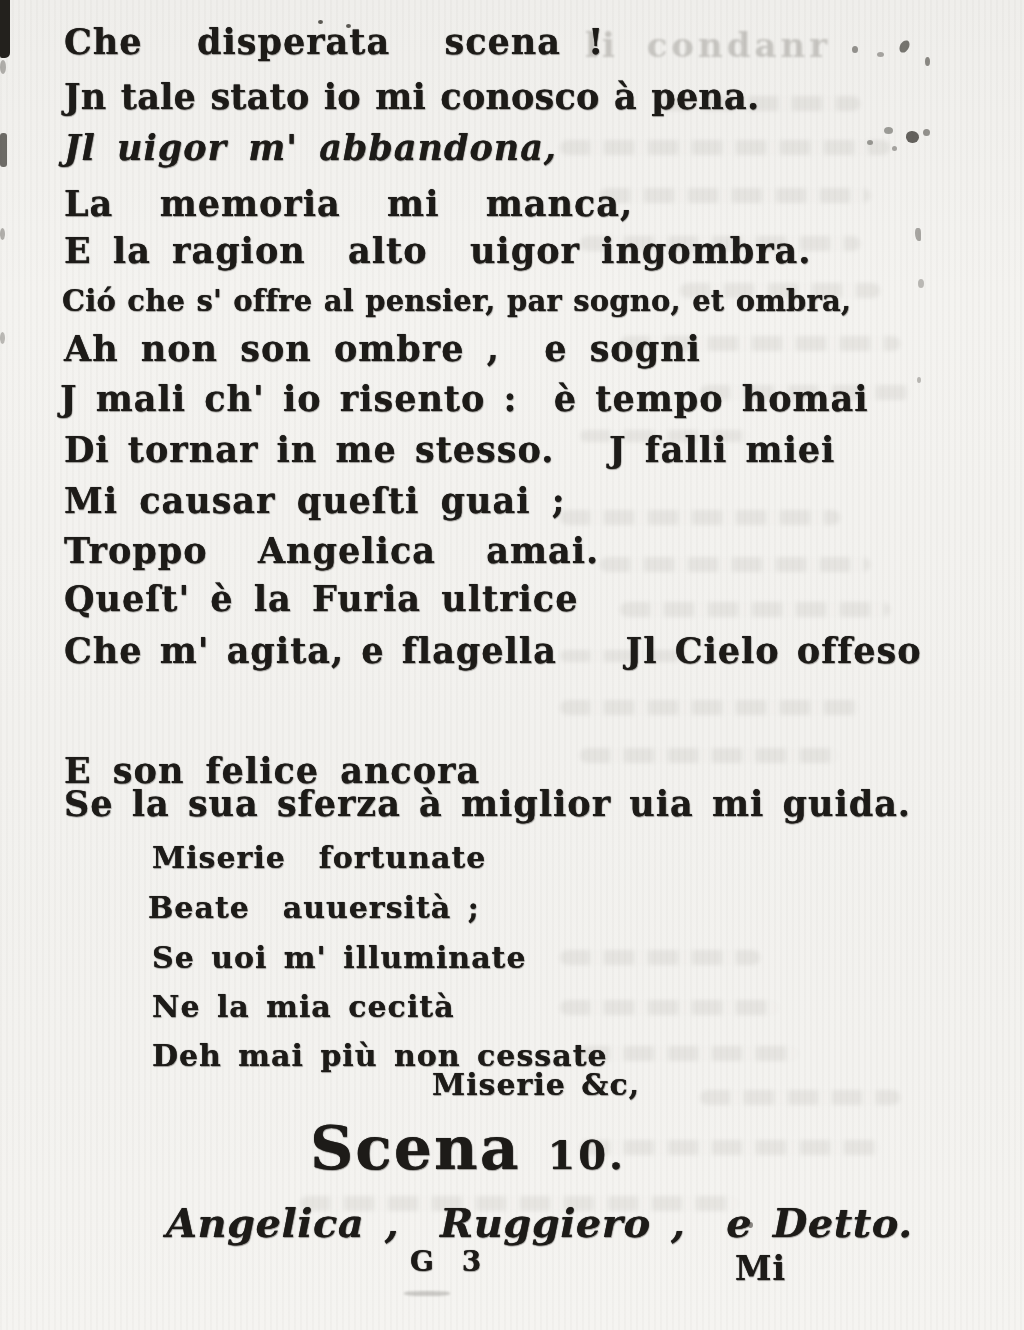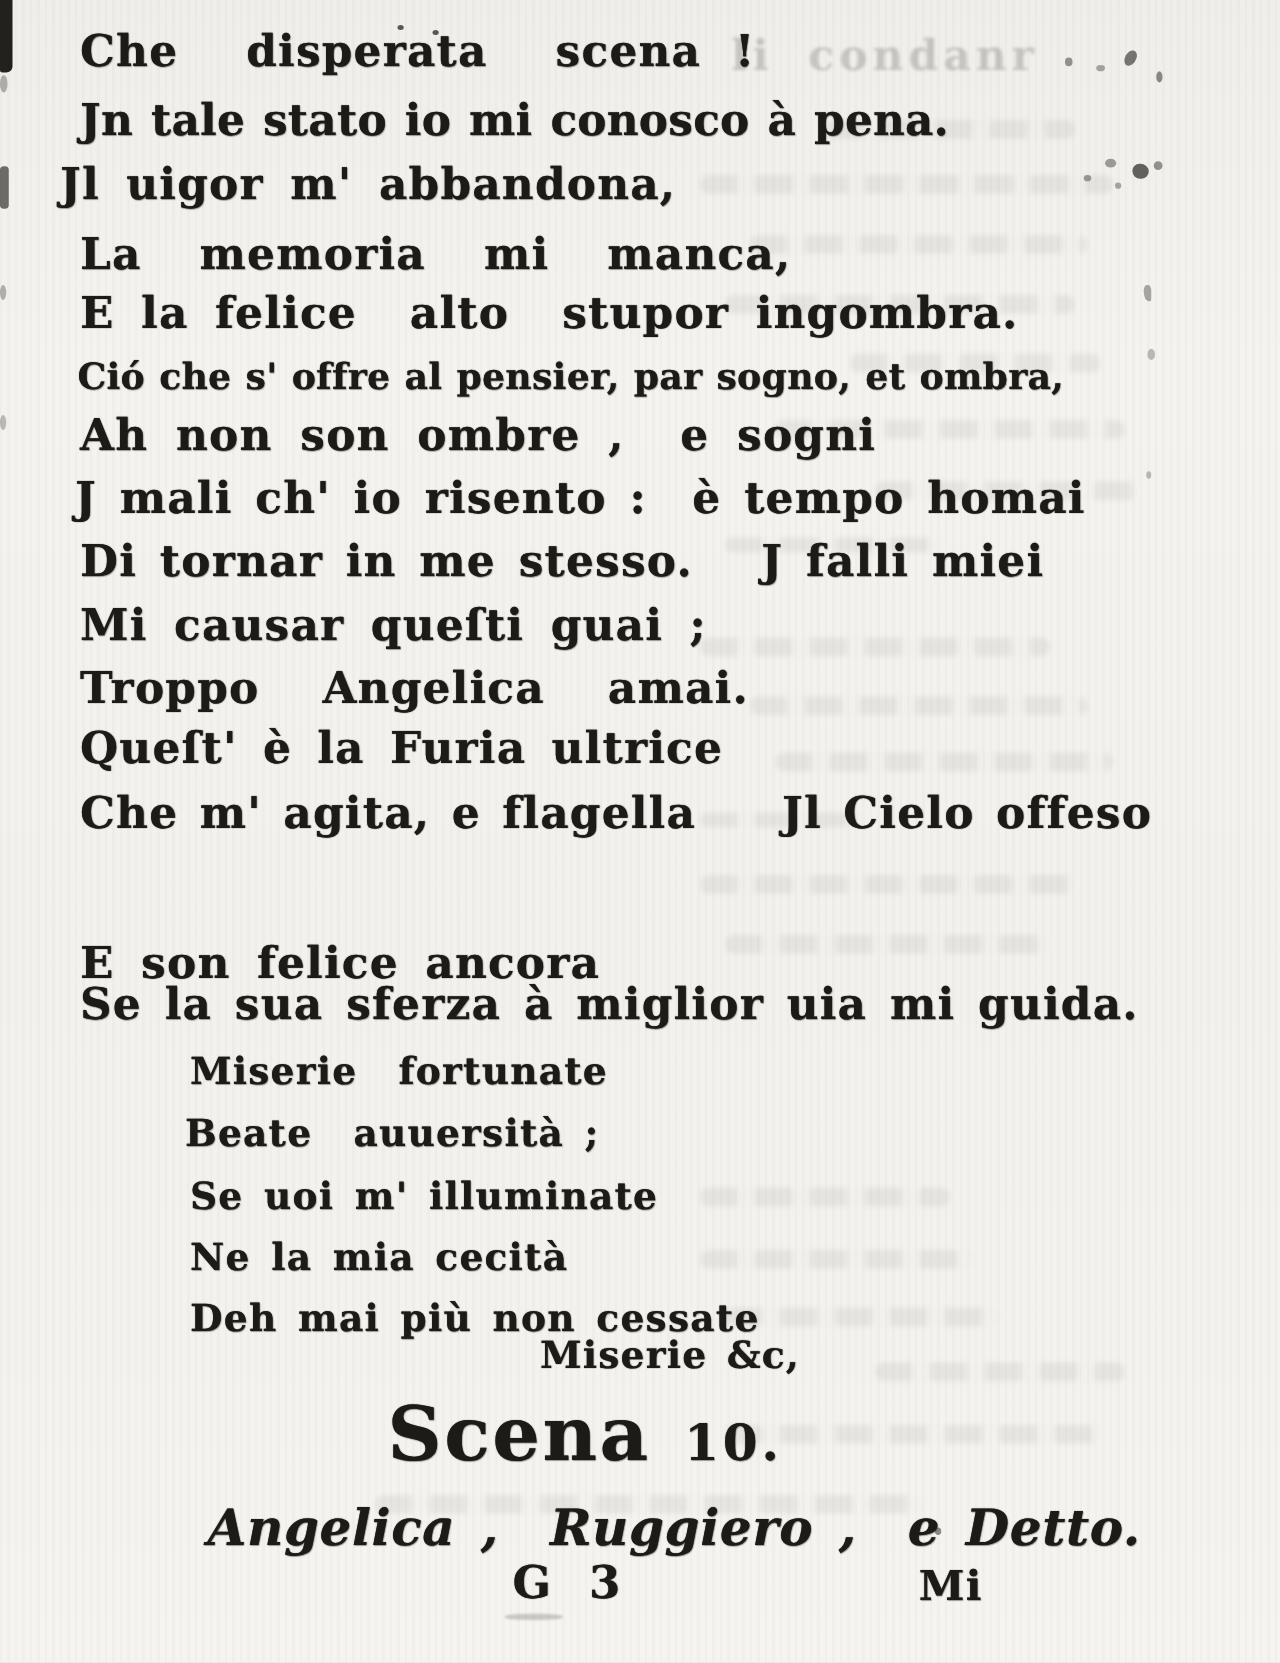--- a/index.html
+++ b/index.html
@@ -20,21 +20,21 @@
     line-height:1;
     font-weight:700;
     color:#1d1b18;
     font-size:35px;
     letter-spacing:1px;
     word-spacing:4px;
     text-shadow:0 0 0.8px rgba(29,27,24,0.85), 0.6px 0.6px 0.9px rgba(29,27,24,0.35);
   }
   .b0{left:64px;top:24px;word-spacing:14px;}
   .b1{left:64px;top:79px;letter-spacing:0.2px;word-spacing:2px;}
-  .b2{left:48px;top:130px;word-spacing:8px;}
+  .b2{left:64px;top:130px;word-spacing:8px;font-style:italic;}
   .b3{left:64px;top:186px;word-spacing:10px;}
   .b4{left:64px;top:233px;word-spacing:8px;}
   .b5{left:62px;top:287px;font-size:29px;letter-spacing:0.2px;word-spacing:1px;}
   .b6{left:64px;top:331px;word-spacing:9px;}
   .b7{left:60px;top:381px;word-spacing:5px;}
   .b8{left:64px;top:432px;word-spacing:5px;}
   .b9{left:64px;top:483px;word-spacing:8px;}
   .b10{left:64px;top:533px;word-spacing:12px;}
   .b11{left:64px;top:581px;word-spacing:7px;}
   .b12{left:64px;top:633px;word-spacing:4px;}
@@ -44,21 +44,21 @@
   .aria{font-size:30px;word-spacing:5px;}
   .a0{left:152px;top:843px;}
   .a1{left:148px;top:893px;}
   .a2{left:152px;top:943px;}
   .a3{left:152px;top:992px;}
   .a4{left:152px;top:1041px;}
   .refrain{left:432px;top:1070px;font-size:30px;}
   .heading{left:310px;top:1118px;font-size:60px;letter-spacing:2px;}
   .scene-num{font-size:40px;letter-spacing:3px;}
   .cast{left:166px;top:1203px;font-size:40px;font-style:italic;letter-spacing:0.5px;word-spacing:6px;}
-  .sig{left:410px;top:1248px;font-size:36px;word-spacing:16px;}
+  .sig{left:410px;top:1248px;font-size:28px;word-spacing:16px;}
   .catch{left:735px;top:1252px;font-size:33px;}
   
   .ghost{
     position:absolute;
     height:15px;
     border-radius:7px;
     background:repeating-linear-gradient(90deg, rgba(92,88,78,0.16) 0 30px, rgba(92,88,78,0.02) 30px 44px);
     filter:blur(2.2px);
     opacity:0.55;
   }
@@ -127,21 +127,21 @@
   <div class="ghost" style="left:560px;top:1000px;width:220px;"></div>
   <div class="ghost" style="left:580px;top:1046px;width:220px;"></div>
   <div class="ghost" style="left:700px;top:1090px;width:200px;"></div>
   <div class="ghost" style="left:580px;top:1140px;width:300px;"></div>
   <div class="ghost" style="left:300px;top:1196px;width:440px;"></div>
 
   <div class="ln b0">Che  disperata  scena !</div>
   <div class="ln b1">Jn tale stato io mi conosco à pena.</div>
   <div class="ln b2">Jl uigor m' abbandona,</div>
   <div class="ln b3">La  memoria  mi  manca,</div>
-  <div class="ln b4">E la felice  alto  stupor ingombra.</div>
+  <div class="ln b4">E la ragion  alto  uigor ingombra.</div>
   <div class="ln b5">Ció che s' offre al pensier, par sogno, et ombra,</div>
   <div class="ln b6">Ah non son ombre ,  e sogni</div>
   <div class="ln b7">J mali ch' io risento :  è tempo homai</div>
   <div class="ln b8">Di tornar in me stesso.   J falli miei</div>
   <div class="ln b9">Mi causar queſti guai ;</div>
   <div class="ln b10">Troppo  Angelica  amai.</div>
   <div class="ln b11">Queſt' è la Furia ultrice</div>
   <div class="ln b12">Che m' agita, e flagella    Jl Cielo offeso</div>
   <div class="ln b14">E son felice ancora</div>
   <div class="ln b15">Se la sua sferza à miglior uia mi guida.</div>

